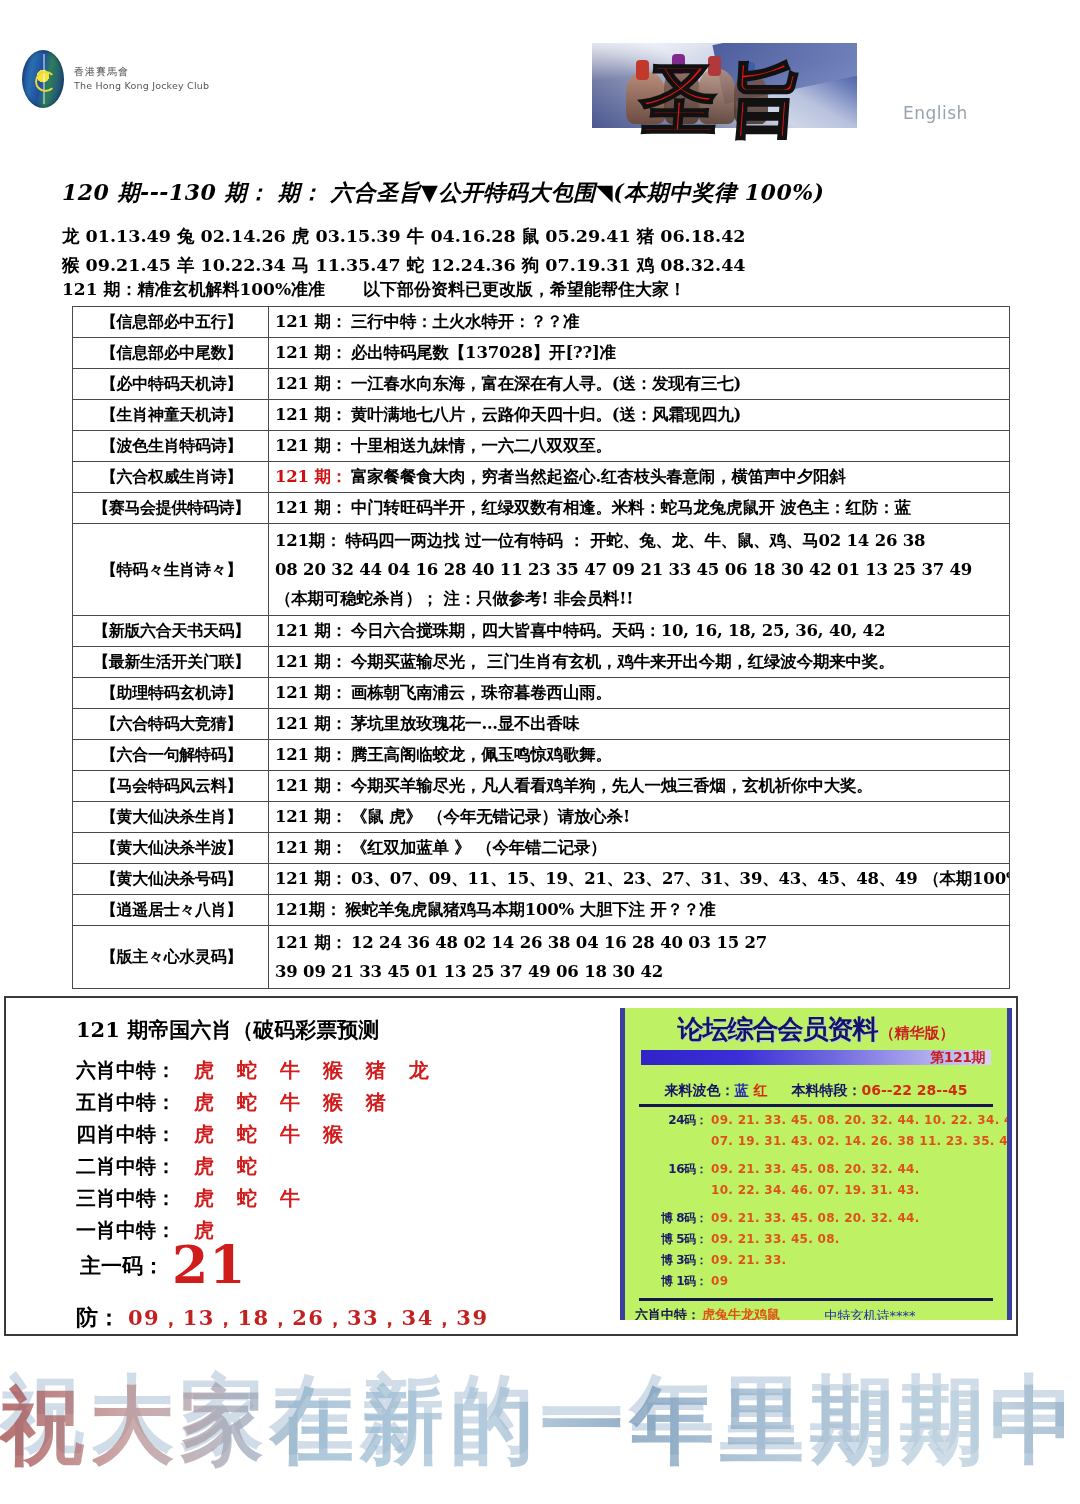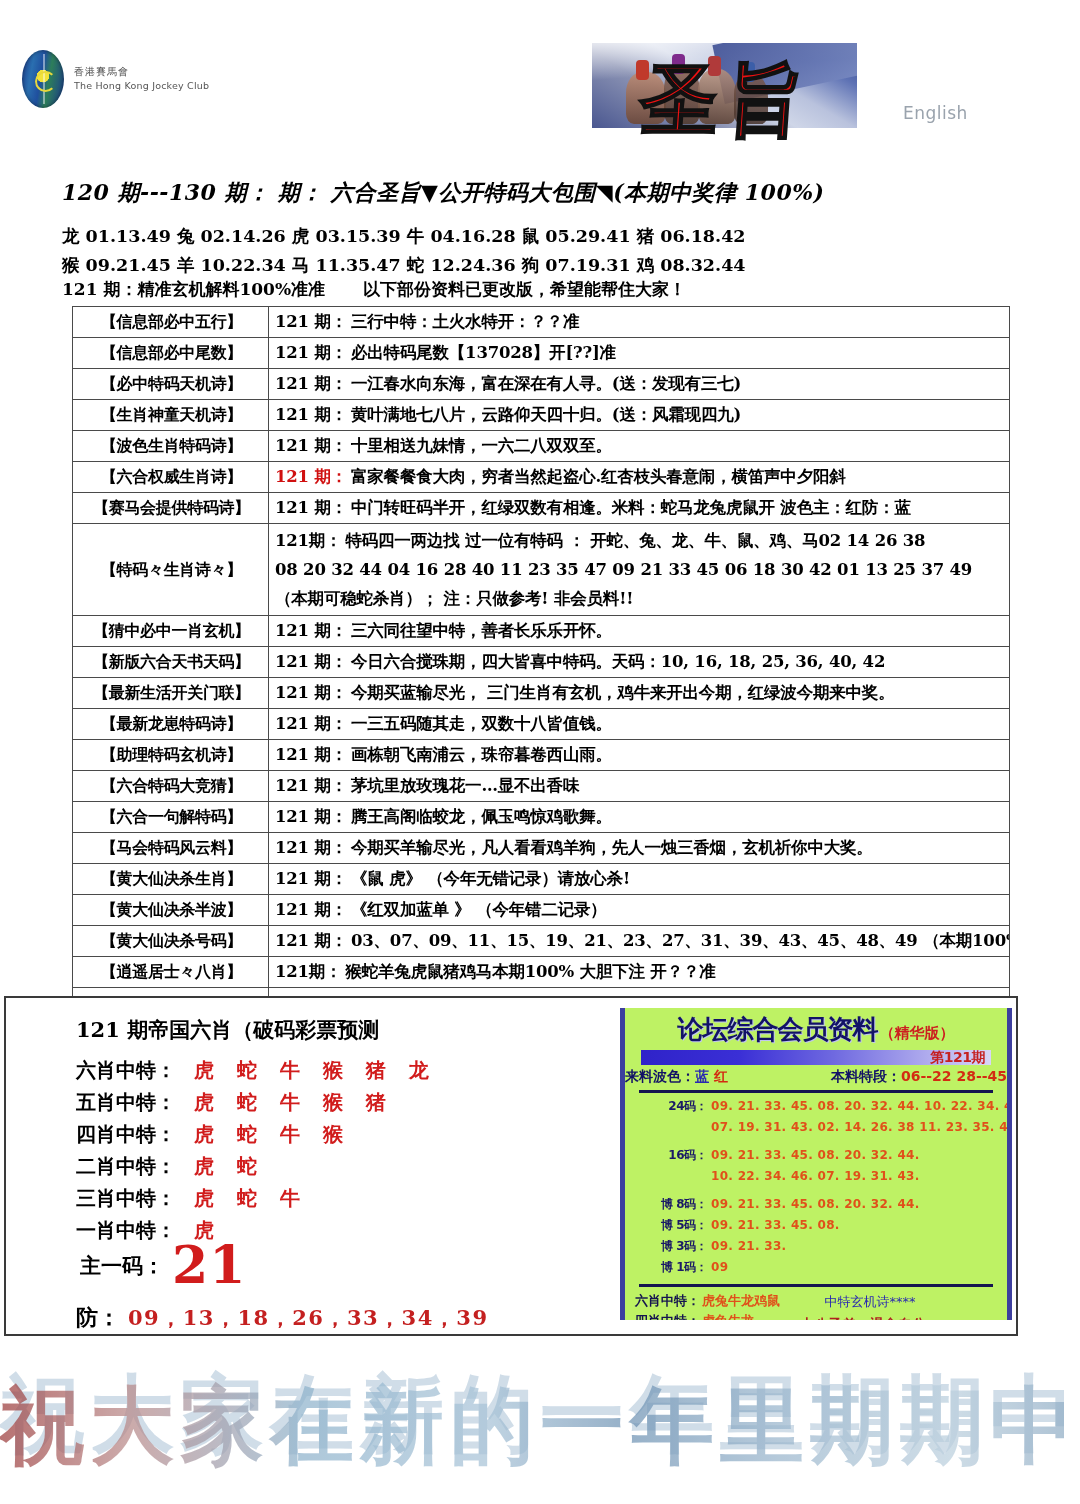--- a/index.html
+++ b/index.html
@@ -310,23 +310,23 @@
     position: absolute;
     right: 6px;
     top: -1px;
     font-size: 14px;
     font-weight: bold;
     color: #c52020;
     letter-spacing: -.5px;
   }
   .forum-line2 {
     display: flex;
-    justify-content: space-between;
+    justify-content: center;
     gap: 24px;
-    margin-top: 3px;
+    margin-top: 17px;
     font-size: 14px;
     font-weight: bold;
     color: #121266;
     white-space: nowrap;
   }
   .forum-line2 .v { color: #d32b12; }
   .forum-line2 .u { color: #2a2ab0; text-decoration: underline; }
   .forum-hr {
     margin: 4px 14px 3px 14px;
     height: 3px;
@@ -491,34 +491,26 @@
     </tr>
     <tr>
       <td class="key">【特码々生肖诗々】</td>
       <td class="val multi">
         <div><span class="idx">121期：</span><span>特码四一两边找  过一位有特码 ：  开蛇、兔、龙、牛、鼠、鸡、马02 14 26 38</span></div>
         <div>08 20 32 44 04 16 28 40 11 23 35 47 09 21 33 45 06 18 30 42 01 13 25 37 49</div>
         <div>（本期可稳蛇杀肖）；  注：只做参考! 非会员料!!</div>
       </td>
     </tr>
     <tr>
-      <td class="key">【猜中必中一肖玄机】</td>
-      <td class="val"><span class="idx">121 期：</span><span>三六同往望中特，善者长乐乐开怀。</span></td>
-    </tr>
-    <tr>
       <td class="key">【新版六合天书天码】</td>
       <td class="val"><span class="idx">121 期：</span><span>今日六合搅珠期，四大皆喜中特码。天码：10, 16, 18, 25, 36, 40, 42</span></td>
     </tr>
     <tr>
       <td class="key">【最新生活开关门联】</td>
       <td class="val"><span class="idx">121 期：</span><span>今期买蓝输尽光，  三门生肖有玄机，鸡牛来开出今期，红绿波今期来中奖。</span></td>
-    </tr>
-    <tr>
-      <td class="key">【最新龙崽特码诗】</td>
-      <td class="val"><span class="idx">121 期：</span><span>一三五码随其走，双数十八皆值钱。</span></td>
     </tr>
     <tr>
       <td class="key">【助理特码玄机诗】</td>
       <td class="val"><span class="idx">121 期：</span><span>画栋朝飞南浦云，珠帘暮卷西山雨。</span></td>
     </tr>
     <tr>
       <td class="key">【六合特码大竞猜】</td>
       <td class="val"><span class="idx">121 期：</span><span>茅坑里放玫瑰花一…显不出香味</span></td>
     </tr>
     <tr>

